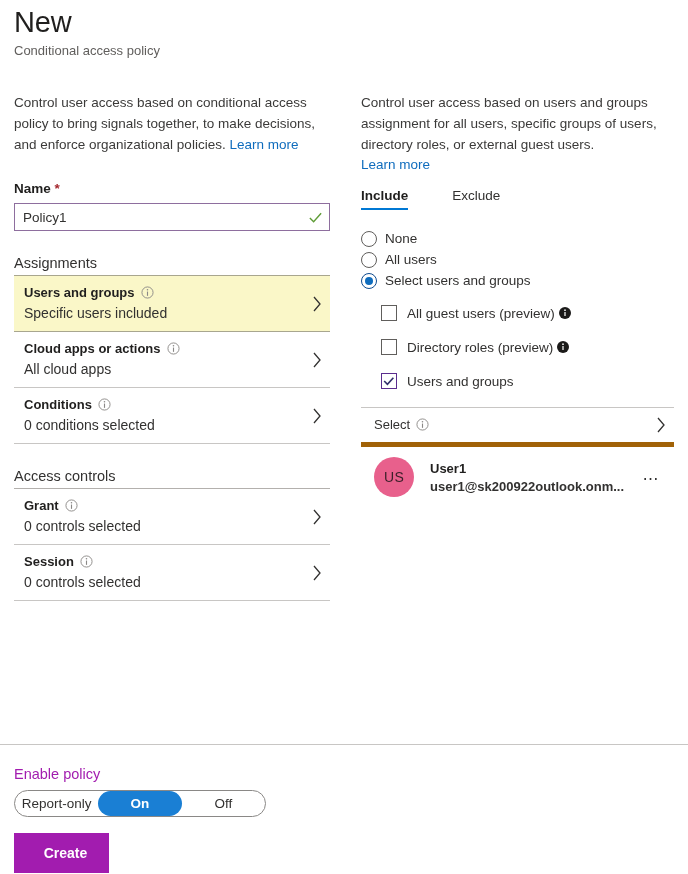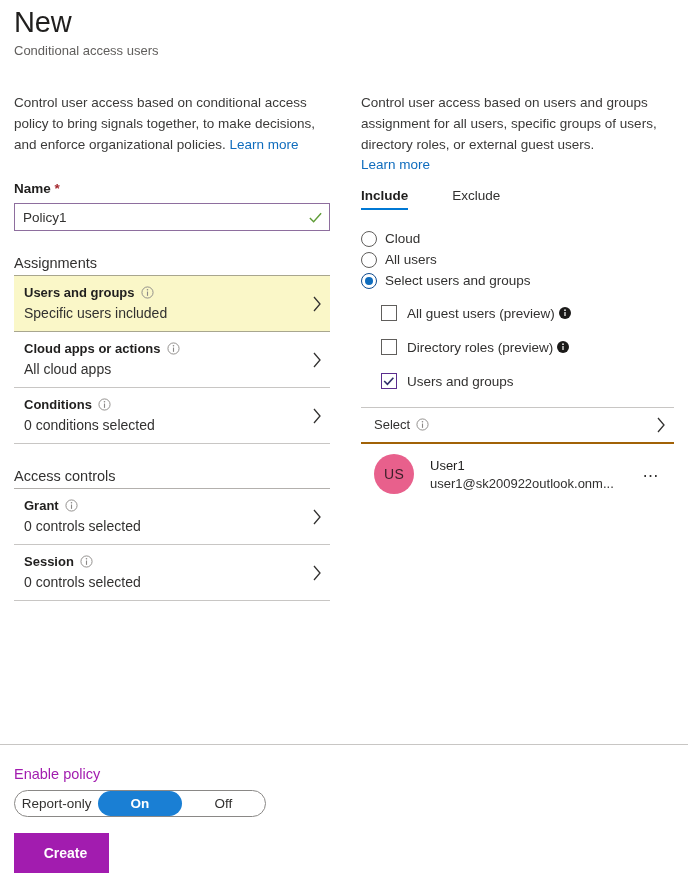--- a/index.html
+++ b/index.html
@@ -71,32 +71,32 @@
 
   
   .cbs { margin-top: 14px; padding-left: 20px; }
   .cb-row { display: flex; align-items: center; gap: 10px; margin-bottom: 18px; cursor: pointer; }
   .cb { width: 16px; height: 16px; border: 1px solid #605e5c; background: #fff; flex: 0 0 auto; position: relative; }
   .cb.on { border: 1px solid #5b2d8e; }
   .cb-lbl { font-size: 13.5px; color: #323130; }
 
   
   .sel-list { border-top: 1px solid #c8c6c4; margin-top: 8px; }
-  .sel-row { position: relative; border-bottom: 2px solid #a16207; padding: 9px 28px 10px 13px; cursor: pointer; }
+  .sel-row { position: relative; border-bottom: 5px solid #a16207; padding: 9px 28px 10px 13px; cursor: pointer; }
   .sel-title { font-size: 13px; color: #323130; display: flex; align-items: center; gap: 6px; }
   .sel-sub { font-size: 13px; color: #323130; margin-top: 6px; }
 
   
   .user { display: flex; align-items: center; padding: 10px 10px 10px 13px; position: relative; }
   .avatar {
     width: 40px; height: 40px; border-radius: 50%; background: #e8608c;
     color: #3b1f29; font-size: 14px; display: flex; align-items: center; justify-content: center;
     flex: 0 0 auto; letter-spacing: 0.3px;
   }
-  .user-txt { margin-left: 16px; }
+  .user-txt { margin-left: 16px; font-weight: bold; }
   .user-name { font-size: 13px; color: #201f1e; }
   .user-mail { font-size: 13px; color: #323130; margin-top: 3px; }
   .ellip { position: absolute; right: 14px; top: 22px; font-size: 16px; color: #323130; letter-spacing: 1.5px; cursor: pointer; }
 
   
   .foot-sep { position: absolute; left: 0; top: 744px; width: 688px; height: 1px; background: #c8c6c4; }
   .foot { position: absolute; left: 14px; top: 766px; }
   .foot-lbl { font-size: 14.5px; color: #a21caf; }
   .toggle {
     margin-top: 8px; width: 252px; height: 27px; border: 1px solid #8a8886; border-radius: 14px;
@@ -112,21 +112,21 @@
     padding-left: 8px;
   }
 </style>
 </head>
 <body>
 
 <div class="page">
 
   <div class="hdr">
     <div class="hdr-title">New</div>
-    <div class="hdr-sub">Conditional access users</div>
+    <div class="hdr-sub">Conditional access policy</div>
   </div>
 
   <div class="col-left">
 
     <div class="blurb"><span>Control user access based on conditional access policy to bring signals together, to make decisions, and enforce organizational policies. </span><a class="lnk">Learn more</a></div>
 
     <div class="lbl-name"><span>Name</span> <span class="req">*</span></div>
 
     <div class="name-wrap">
       <input class="name-val" type="text" value="Policy1" style="">
@@ -225,21 +225,21 @@
     <a class="lnk" style="font-size:13.5px;display:inline-block;margin-top:2px;">Learn more</a>
 
     <div class="tabs">
       <div class="tab active">Include</div>
       <div class="tab">Exclude</div>
     </div>
 
     <div class="radios">
       <div class="radio">
         <span class="rb"></span>
-        <span class="radio-lbl">Cloud</span>
+        <span class="radio-lbl">None</span>
       </div>
       <div class="radio">
         <span class="rb"></span>
         <span class="radio-lbl">All users</span>
       </div>
       <div class="radio">
         <span class="rb on"></span>
         <span class="radio-lbl">Select users and groups</span>
       </div>
     </div>

